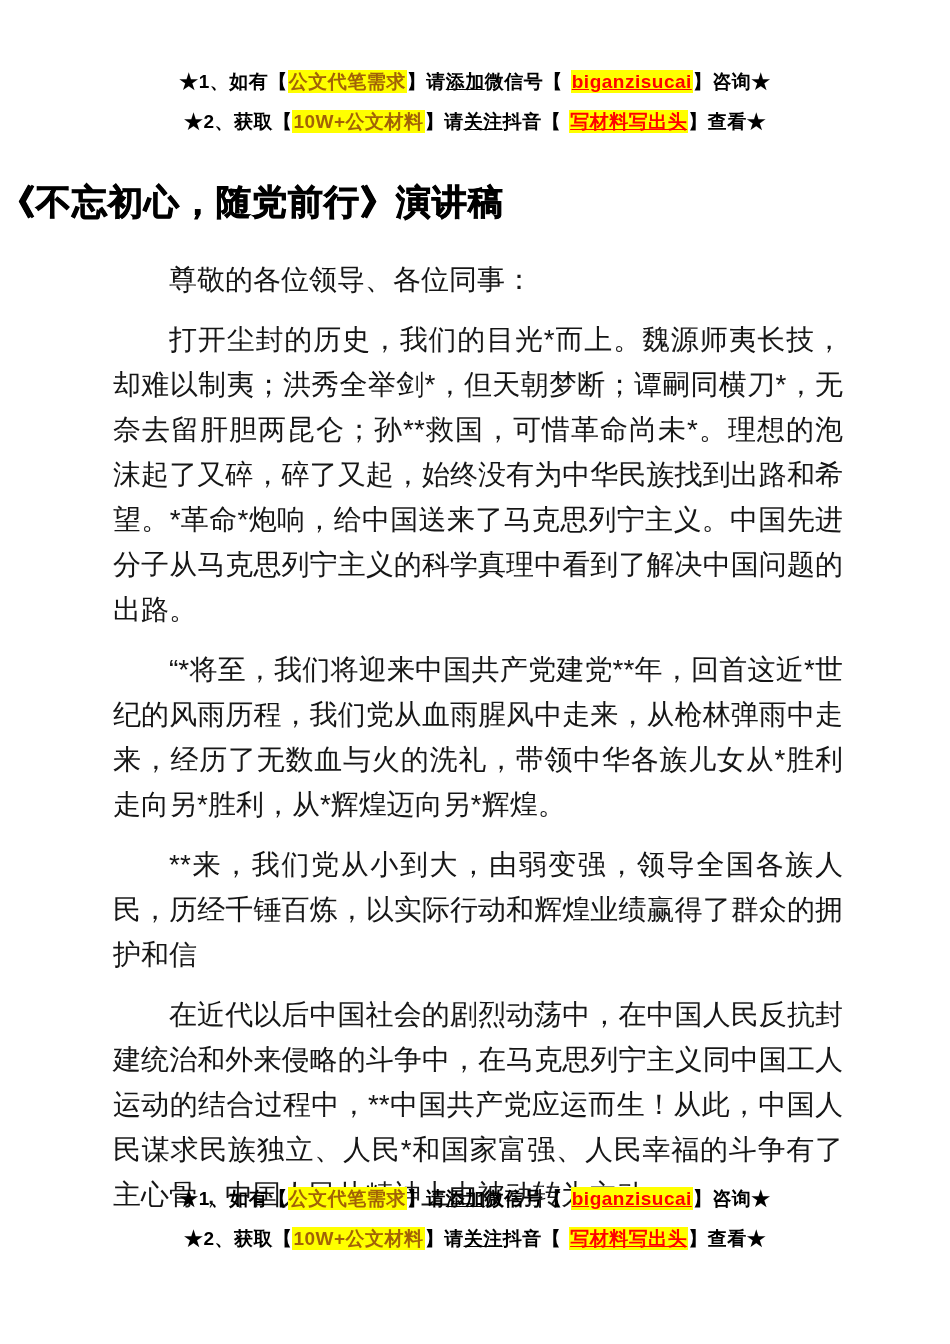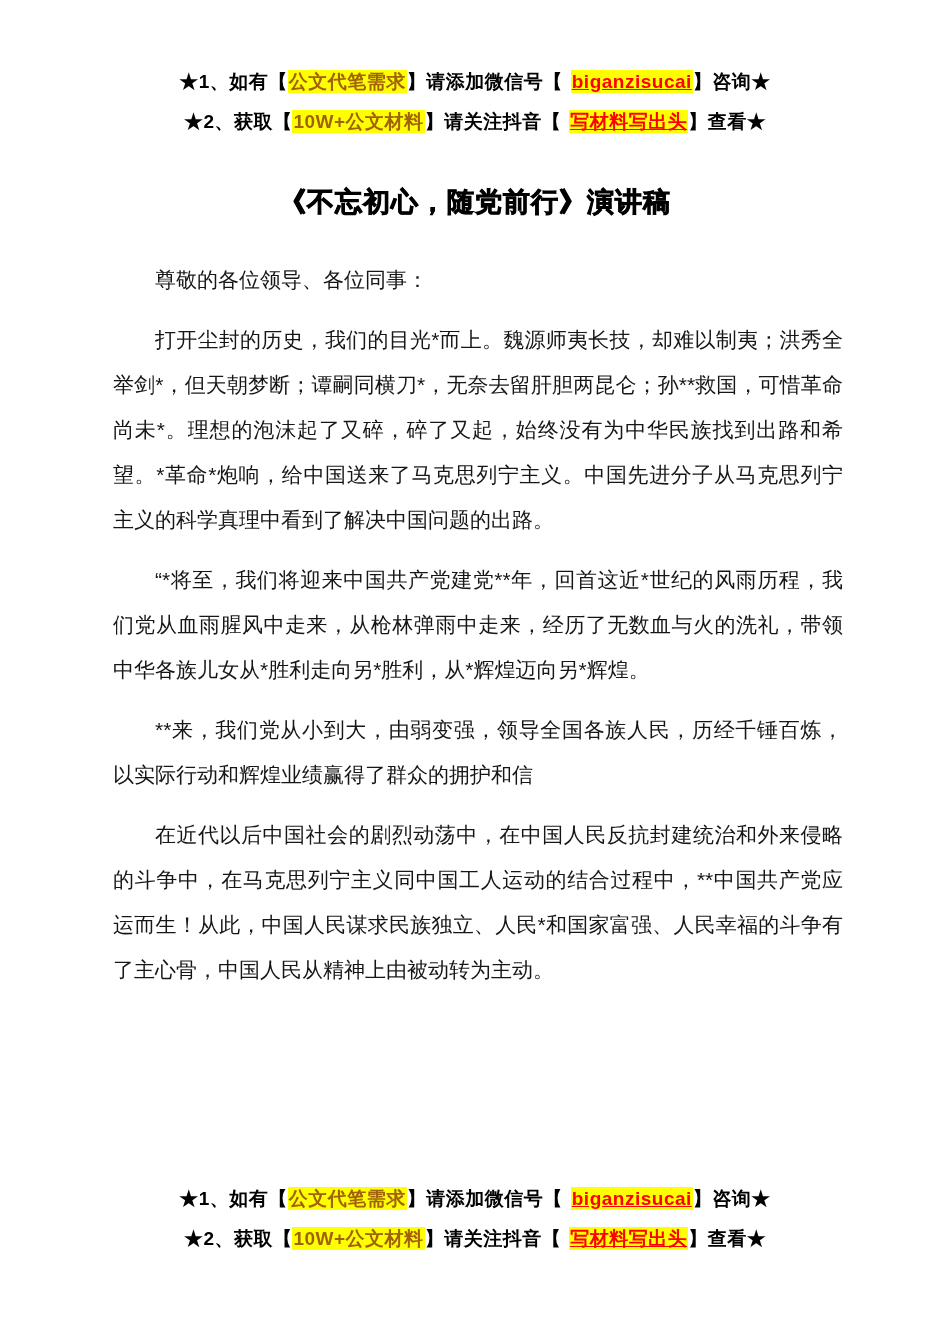--- a/index.html
+++ b/index.html
@@ -21,39 +21,39 @@
     text-align: center;
     font-size: 19px; font-weight: bold;
     color: #000000;
     letter-spacing: 0.5px;
   }
   .ad-header { top: 62px; }
   .ad-footer { top: 1179px; }
   .ad-line { height: 40px; line-height: 40px; white-space: nowrap; }
   .hl  { background: #FFFF00; color: #a16207; padding: 1px 1px; }
   .hlu { background: #FFFF00; color: #FF0000; padding: 1px 1px; text-decoration: underline; margin-left: 8px; }
-  .un  { }
+  .un  { text-decoration: underline; }
 
   
   .title {
     position: absolute; top: 178px; left: 0;
     width: 950px; margin: 0;
-    text-align: center;
-    font-size: 27px; line-height: 48px;
+    text-align: left;
+    font-size: 35px; line-height: 48px;
     font-weight: 900;
     color: #000000;
     -webkit-text-stroke: 0.8px #000000;
     letter-spacing: 1px;
   }
 
   
   .content {
     position: absolute; top: 257px; left: 113px;
     width: 730px;
-    font-size: 21px; line-height: 45px;
+    font-size: 28px; line-height: 45px;
     color: #161616;
     text-align: justify;
   }
   .content p {
     margin: 0 0 15px 0;
     text-indent: 2em;
   }
 </style>
 </head>
 <body>

